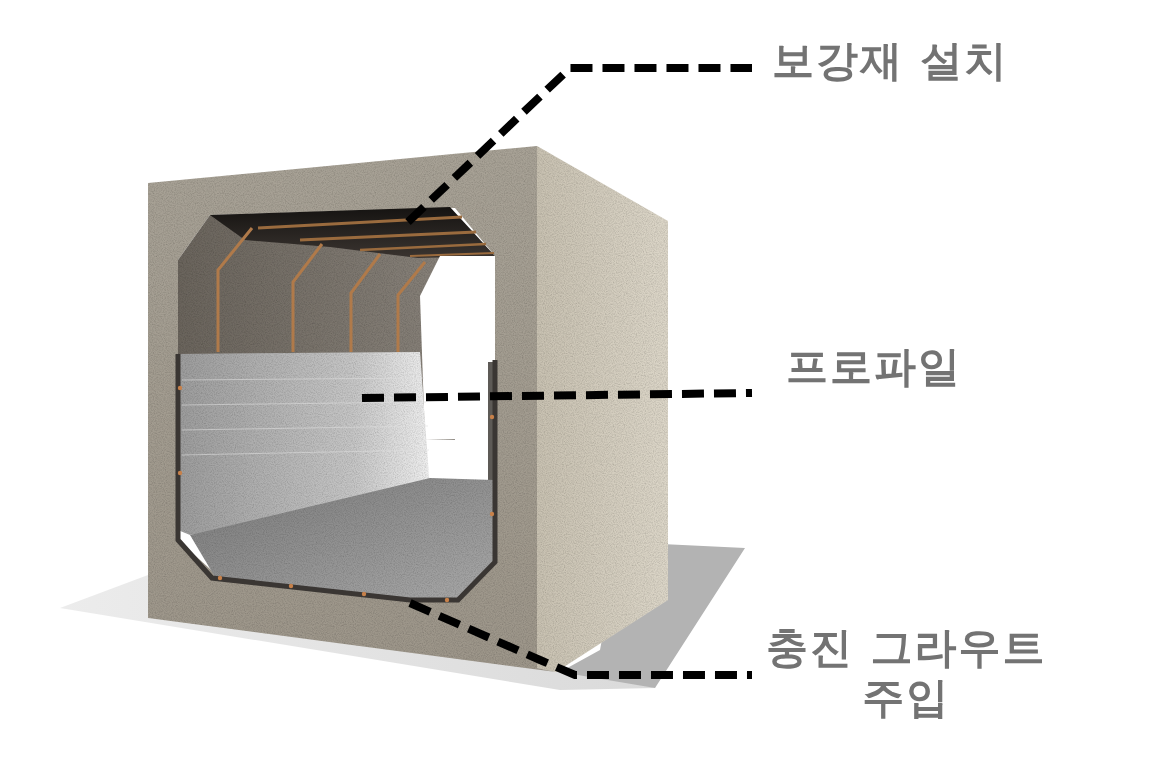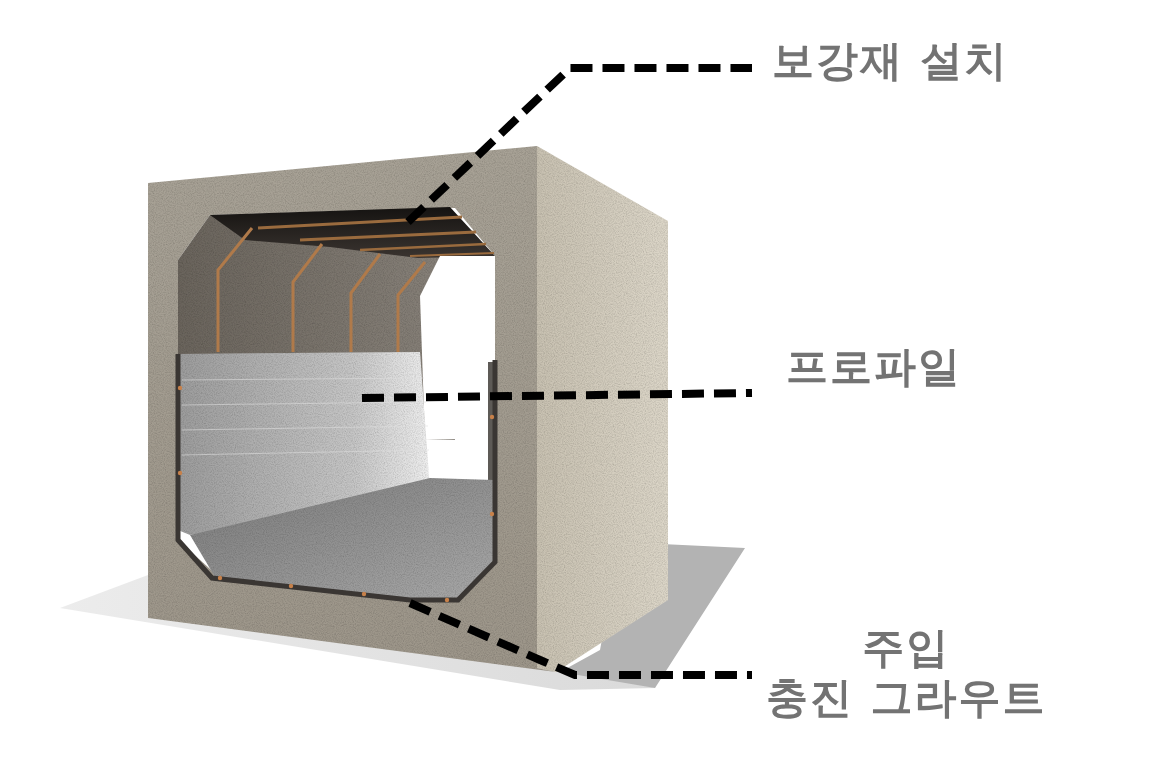--- a/index.html
+++ b/index.html
@@ -146,15 +146,15 @@
 
 <div class="label" id="label-reinforcement">
   <span class="line">보강재 설치</span>
 </div>
 
 <div class="label" id="label-profile">
   <span class="line">프로파일</span>
 </div>
 
 <div class="label" id="label-grout">
+  <span class="line">충진 그라우트</span>
   <span class="line">주입</span>
-  <span class="line">충진 그라우트</span>
 </div>
 
 </body></html>

